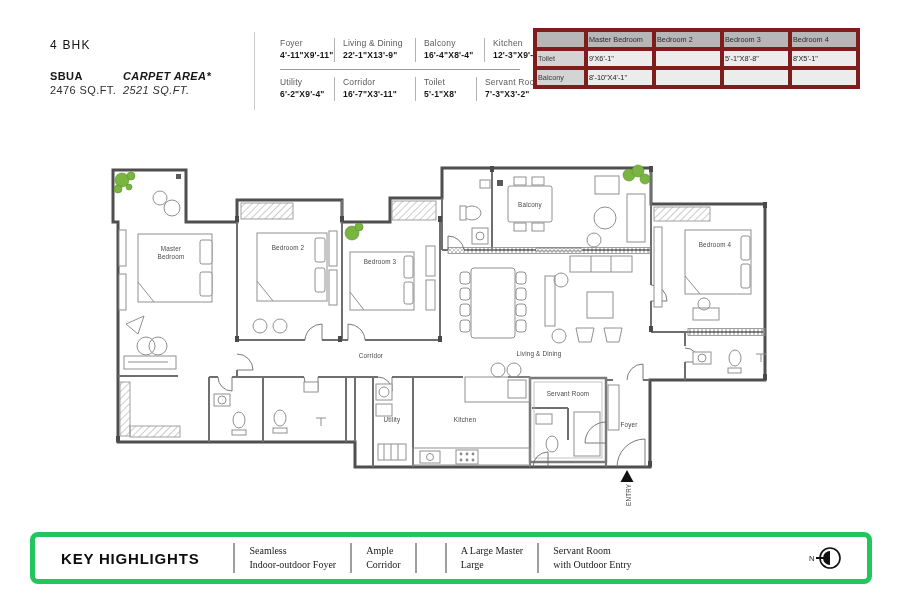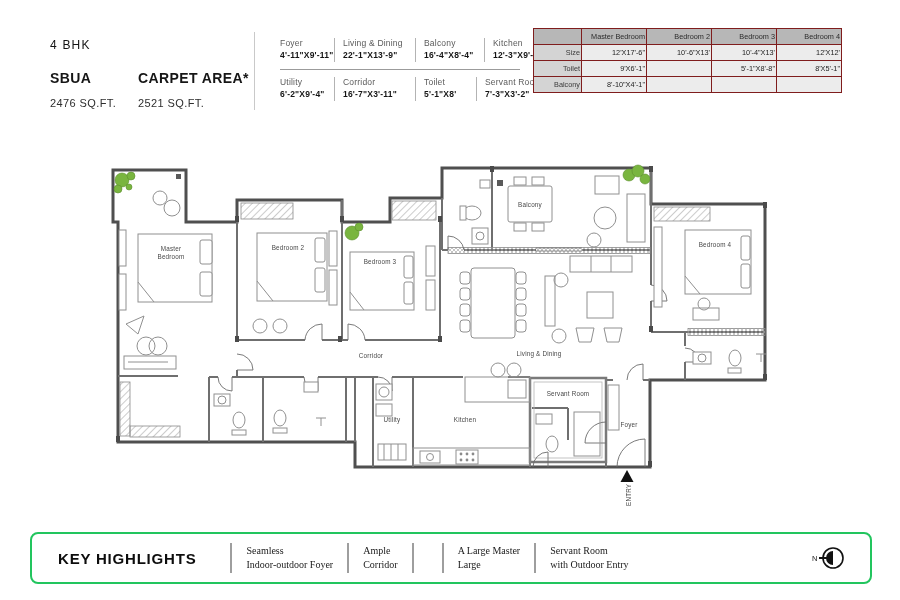--- a/index.html
+++ b/index.html
@@ -1,52 +1,52 @@
 <!DOCTYPE html>
 <html><head>
 <meta charset="utf-8">
 <style>
   html,body{margin:0;padding:0;}
   body{width:900px;height:600px;background:#ffffff;font-family:"Liberation Sans",sans-serif;position:relative;overflow:hidden;}
   .abs{position:absolute;}
 
   
   .unit-type{left:50px;top:38px;font-size:12px;font-weight:normal;letter-spacing:1.2px;color:#141414;}
-  .area-label{font-size:14px;font-weight:bold;letter-spacing:.4px;color:#161616;}
-  .area-value{font-size:11px;letter-spacing:.4px;color:#2e2e2e;margin-top:11px;}
+  .area-label{font-size:11px;font-weight:bold;letter-spacing:.4px;color:#161616;}
+  .area-value{font-size:11px;letter-spacing:.4px;color:#2e2e2e;margin-top:2px;}
   .sbua-block{left:50px;top:70px;}
-  .carpet-block{left:138px;top:70px;}
+  .carpet-block{left:123px;top:70px;font-style:italic;}
   .v-divider{left:254px;top:32px;width:1px;height:78px;background:#c9c9c9;}
 
   
   .dims{left:280px;top:38px;width:246px;}
   .dim-row{display:flex;align-items:flex-start;}
   .dim-cell{flex:0 0 auto;}
   .dim-label{font-size:8.5px;color:#5a5a5a;letter-spacing:.2px;white-space:nowrap;}
   .dim-value{font-size:8.5px;font-weight:bold;color:#141414;letter-spacing:.2px;margin-top:2px;white-space:nowrap;}
   .dim-sep{width:1px;height:24px;background:#b3b3b3;margin:0 8px;flex:0 0 auto;}
   .dim-hr{height:1px;background:#9b9b9b;margin:7px 0 7px 0;width:240px;}
   .w46{width:46px}.w64{width:64px}.w56{width:52px}.w58{width:60px}.w48{width:44px}.w66{width:68px}
 
   
   .area-table{left:533px;top:28px;border-collapse:collapse;table-layout:fixed;}
-  .area-table td,.area-table th{border:1px solid #7f1d1d;height:15px;text-align:right;vertical-align:middle;
+  .area-table td,.area-table th{border:4px solid #7f1d1d;height:15px;text-align:left;vertical-align:middle;
     font-size:7.3px;font-weight:normal;color:#1d1d1d;padding:0 1px;white-space:nowrap;overflow:hidden;}
   .area-table th{background:#b7b7b7;color:#2b2b2b;}
   .area-table .rowlab{background:#d4d4d4;color:#3a3a3a;}
   .area-table td.val{background:#ececec;}
   .area-table{border:1px solid #7c7c7c;}
   .c0{width:45px}.cv{width:62px}
 
   
   .plan{left:108px;top:156px;}
   .plan text{font-family:"Liberation Sans",sans-serif;fill:#474747;font-size:6.3px;letter-spacing:.2px;}
 
   
-  .kh-bar{left:30px;top:532px;width:842px;height:52px;border:2px solid #22c55e;border-radius:8px;
+  .kh-bar{left:30px;top:532px;width:842px;height:52px;border:5px solid #22c55e;border-radius:8px;
     display:flex;align-items:center;box-sizing:border-box;padding-left:26px;background:#fff;}
   .kh-title{font-size:15px;font-weight:bold;letter-spacing:.8px;color:#0d0d0d;margin-right:20px;white-space:nowrap;}
   .kh-sep{width:2px;height:30px;background:#9e9e9e;margin:0 14px;flex:0 0 auto;}
   .kh-item{font-size:10px;line-height:1.45;color:#1a1a1a;white-space:nowrap;font-family:Liberation Serif, serif;}
   .kh-north{margin-left:auto;margin-right:22px;display:flex;align-items:center;}
 </style>
 </head>
 <body>
 
 <div class="abs unit-type">4 BHK</div>
@@ -108,27 +108,20 @@
 </div>
 
 <table class="abs area-table">
   <tbody>
       <tr>
     <th class="c0"></th>
     <th class="cv">Master Bedroom</th>
     <th class="cv">Bedroom 2</th>
     <th class="cv">Bedroom 3</th>
     <th class="cv">Bedroom 4</th>
-  </tr>
-  <tr>
-    <td class="rowlab">Size</td>
-    <td class="val">12'X17'-6"</td>
-    <td class="val">10'-6"X13'</td>
-    <td class="val">10'-4"X13'</td>
-    <td class="val">12'X12'</td>
   </tr>
   <tr>
     <td class="rowlab">Toilet</td>
     <td class="val">9'X6'-1"</td>
     <td class="val"></td>
     <td class="val">5'-1"X8'-8"</td>
     <td class="val">8'X5'-1"</td>
   </tr>
   <tr>
     <td class="rowlab">Balcony</td>

